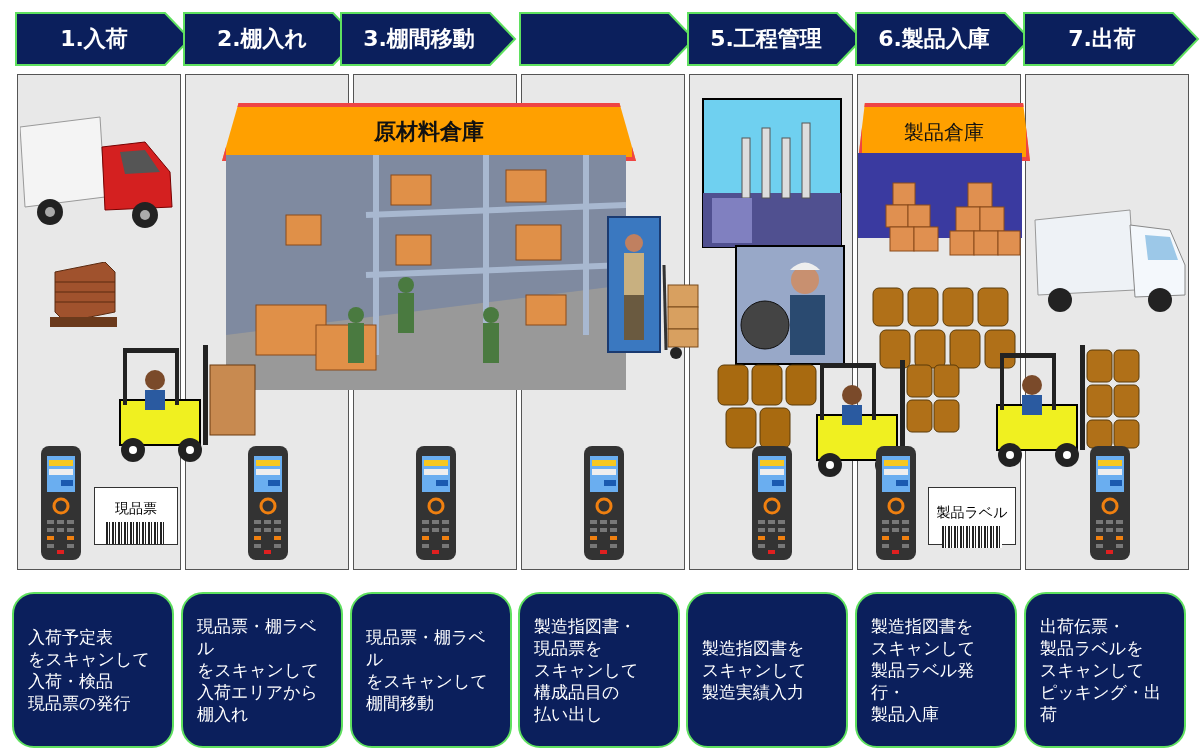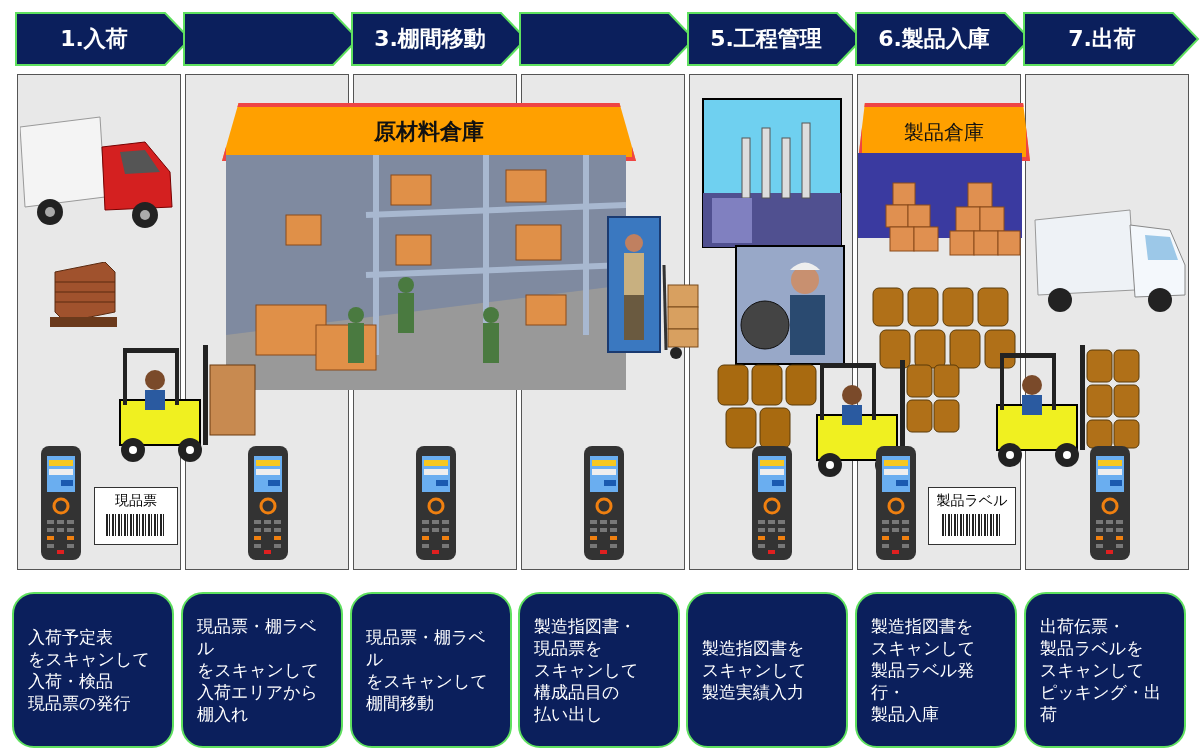--- a/index.html
+++ b/index.html
@@ -21,22 +21,23 @@
 <div class="step" style="left:15px">
   <svg width="180" height="54">
       <polygon points="1,1 150,1 175,27 150,53 1,53" fill="#0b1f5c" stroke="#5fe05f" stroke-width="2"></polygon>
     </svg>
   <span>1.入荷</span>
 </div>
 <div class="step" style="left:183px">
   <svg width="180" height="54">
       <polygon points="1,1 150,1 175,27 150,53 1,53" fill="#0b1f5c" stroke="#5fe05f" stroke-width="2"></polygon>
     </svg>
-</div>
-<div class="step" style="left:351px">
+  <span>2.棚入れ</span>
+</div>
+<div class="step" style="left:340px">
   <svg width="180" height="54">
       <polygon points="1,1 150,1 175,27 150,53 1,53" fill="#0b1f5c" stroke="#5fe05f" stroke-width="2"></polygon>
     </svg>
   <span>3.棚間移動</span>
 </div>
 <div class="step" style="left:519px">
   <svg width="180" height="54">
       <polygon points="1,1 150,1 175,27 150,53 1,53" fill="#0b1f5c" stroke="#5fe05f" stroke-width="2"></polygon>
     </svg>
 </div>
@@ -396,25 +397,25 @@
       <rect x="26" y="82" width="7" height="4"></rect>
       <rect x="6" y="98" width="7" height="4"></rect>
       <rect x="26" y="98" width="7" height="4"></rect>
     </g>
   <rect x="6" y="90" width="7" height="4" fill="#f08010"></rect>
     <rect x="26" y="90" width="7" height="4" fill="#f08010"></rect>
     <rect x="16" y="104" width="7" height="4" fill="#e02020"></rect>
 </svg>
 
 <div class="label" style="left:94px;top:487px">
-  <div style="margin-top:4px">現品票</div>
+  <div style="margin-top:12px">現品票</div>
   <div class="bars"></div>
 </div>
 <div class="label" style="left:928px;top:487px;width:86px">
-  <div style="margin-top:4px">製品ラベル</div>
+  <div style="margin-top:16px">製品ラベル</div>
   <div class="bars"></div>
 </div>
 
 <div class="desc" style="left:12px">入荷予定表
 をスキャンして
 入荷・検品
 現品票の発行</div>
 <div class="desc" style="left:181px">現品票・棚ラベル
 をスキャンして
 入荷エリアから

